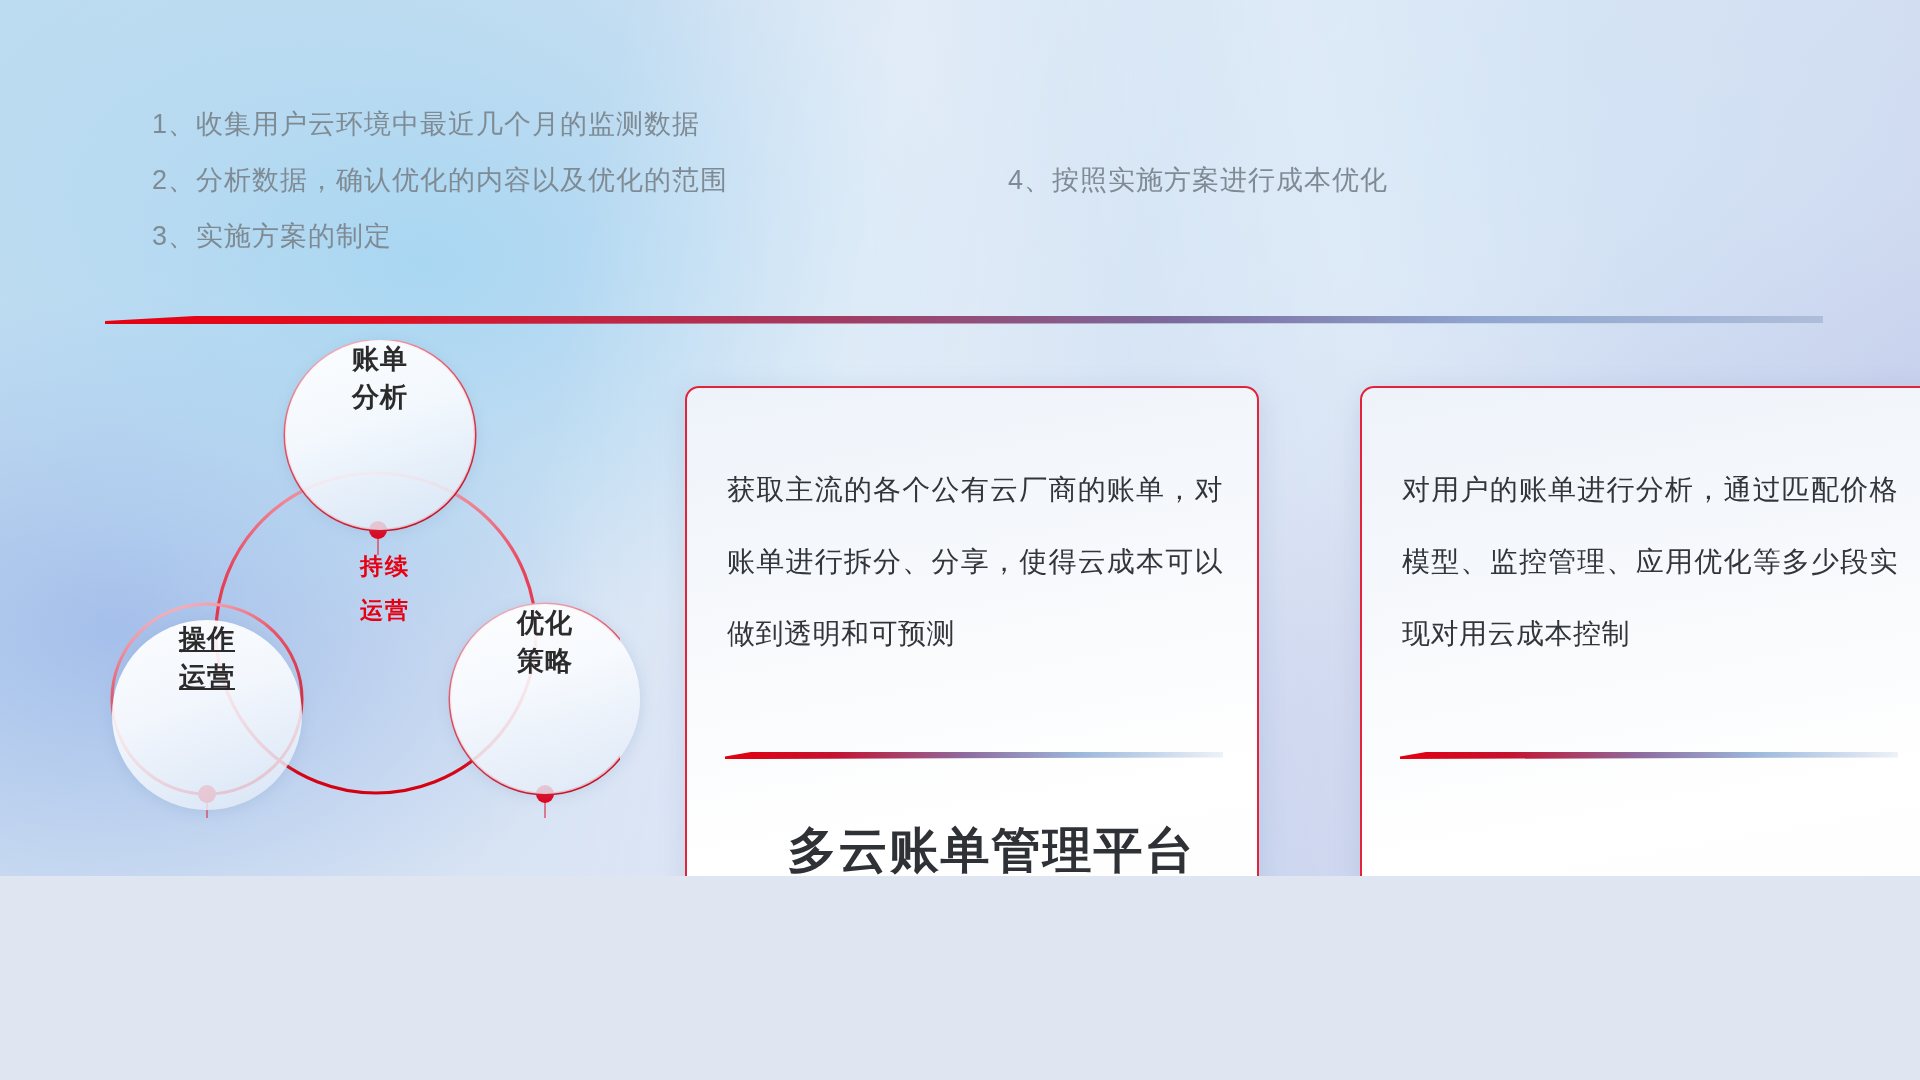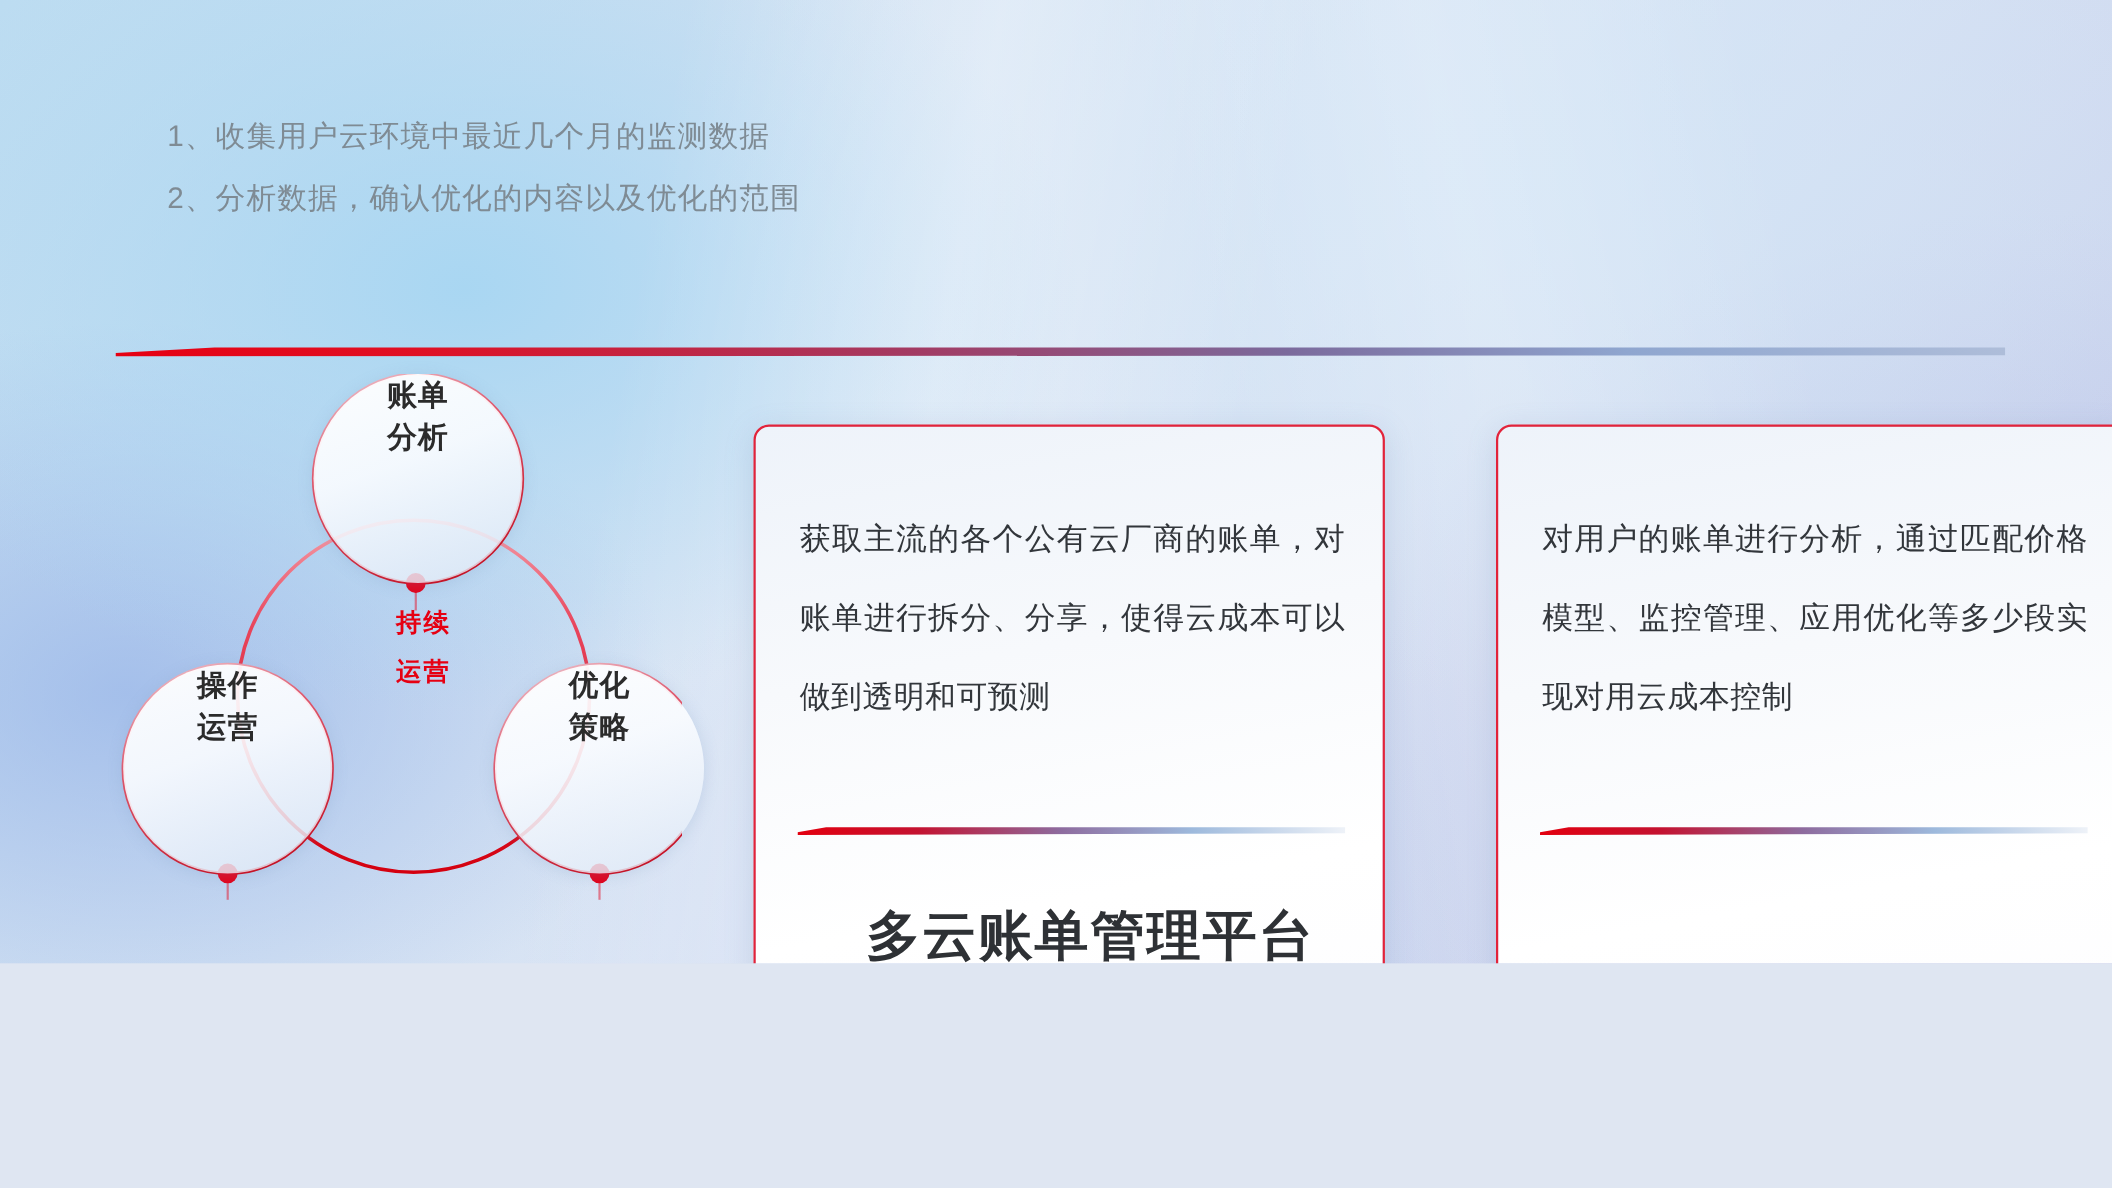--- a/index.html
+++ b/index.html
@@ -75,21 +75,21 @@
     text-align: center;
     color: #2b2b2b;
     font-size: 27px;
     font-weight: bold;
     line-height: 38px;
     letter-spacing: 1px;
     background: linear-gradient(160deg, rgba(255,255,255,0.96) 0%, rgba(250,252,255,0.90) 42%, rgba(221,232,246,0.80) 100%);
     box-shadow: 0 2px 14px rgba(120,150,190,0.25);
   }
   .bubble.top { left: 185px; top: 0px; width: 190px; height: 190px; }
-  .bubble.left { left: 12px; top: 264px; width: 190px; height: 190px; }
+  .bubble.left { left: 12px; top: 280px; width: 190px; height: 190px; text-decoration: underline; }
   .bubble.right { left: 350px; top: 264px; width: 190px; height: 190px; }
   .center-label {
     position: absolute;
     left: 205px;
     top: 204px;
     width: 160px;
     text-align: center;
     font-size: 23px;
     font-weight: bold;
     line-height: 44px;
@@ -146,23 +146,25 @@
   }
 </style>
 </head>
 <body>
 
 <div id="slide">
 
   <div class="steps col-left">
     <span class="step-line">1、收集用户云环境中最近几个月的监测数据</span>
     <span class="step-line">2、分析数据，确认优化的内容以及优化的范围</span>
+    <span class="step-line">3、实施方案的制定</span>
   </div>
 
   <div class="steps col-right">
+    <span class="step-line">4、按照实施方案进行成本优化</span>
   </div>
 
   <svg class="divider-main" viewBox="0 0 1718 12" preserveAspectRatio="none">
     <defs>
       <linearGradient id="gradMain" x1="0" y1="0" x2="1" y2="0">
         <stop offset="0" stop-color="#e60012"></stop>
         <stop offset="0.16" stop-color="#e01024"></stop>
         <stop offset="0.42" stop-color="#a33a62"></stop>
         <stop offset="0.62" stop-color="#7b6a9c"></stop>
         <stop offset="0.80" stop-color="#8fa6cf"></stop>

